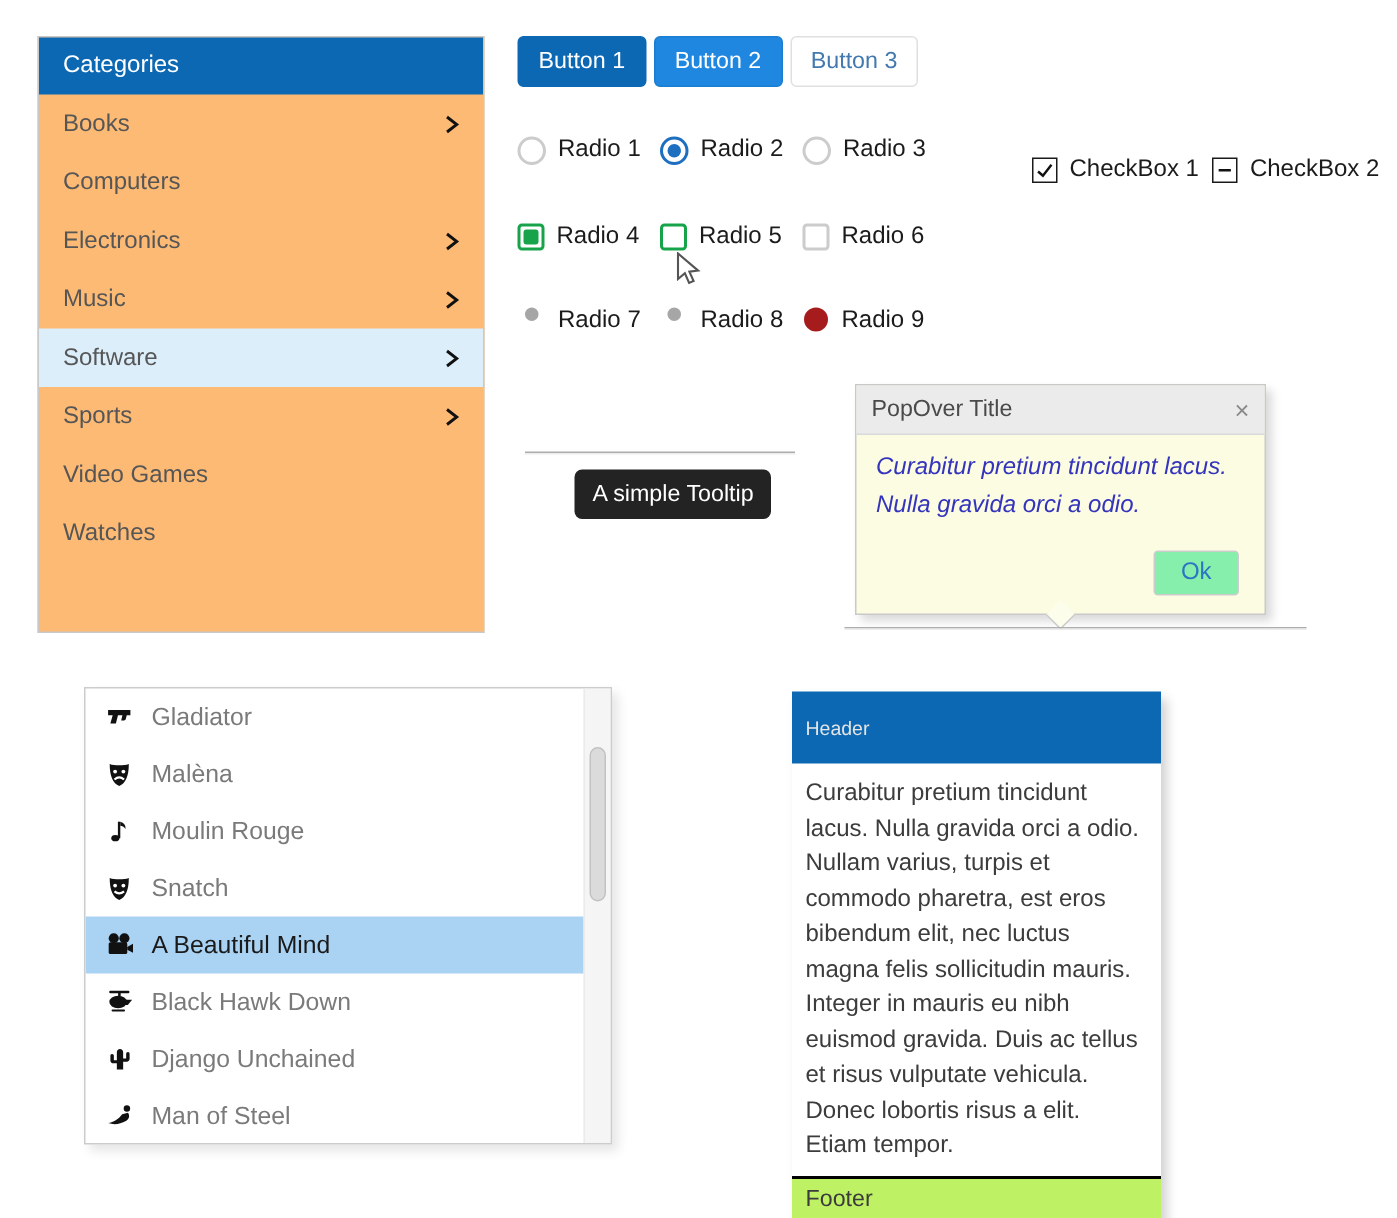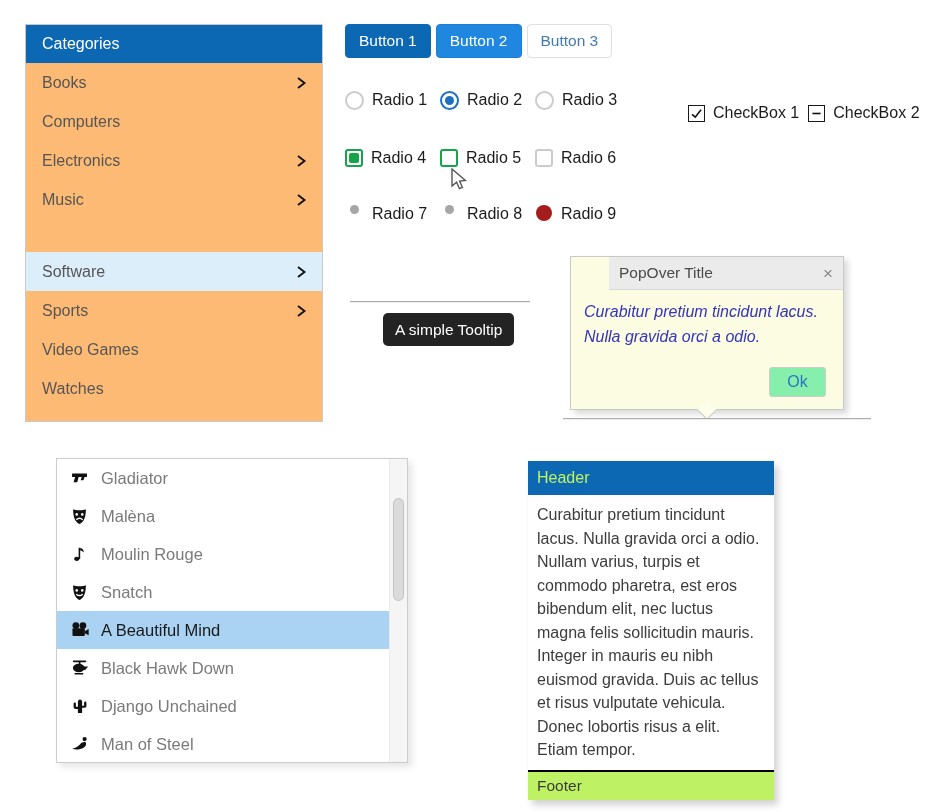--- a/index.html
+++ b/index.html
@@ -6,21 +6,21 @@
   .stage{position:relative;width:931px;height:812px;background:#fff;overflow:hidden;
          font-family:"Liberation Sans",sans-serif;color:#1b1b1b;}
 
   
   .cat-panel{position:absolute;left:25px;top:24px;width:298px;height:398px;
              border:1px solid #c9c9c9;background:#fdba74;box-sizing:border-box;}
   .cat-header{height:38px;background:#0d68b3;color:#fff;font-size:16px;
               display:flex;align-items:center;padding-left:16px;}
   .cat-item{height:39px;display:flex;align-items:center;justify-content:space-between;
             padding:0 14px 0 16px;font-size:16px;color:#565656;cursor:pointer;}
-  .cat-item.selected{background:#ddeefb;margin-top:33px;}
+  .cat-item.selected{background:#ddeefb;}
   .chev svg{display:block;}
 
   
   .btn-row{position:absolute;left:345px;top:24px;display:flex;gap:5px;}
   .btn{height:33px;padding:16px 13px;font-size:15.5px;border-radius:4px;cursor:pointer;
        font-family:"Liberation Sans",sans-serif;display:flex;align-items:center;}
   .btn.b1{background:#0d68b3;border:1px solid #0d68b3;color:#fff;}
   .btn.b2{background:#1f87e0;border:1px solid #1a7ed2;color:#fff;}
   .btn.b3{background:#fff;border:1px solid #e0e0e0;color:#4379ae;}
 
@@ -49,21 +49,21 @@
   .sep{position:absolute;height:0;border-top:1px solid #adadad;border-bottom:1px solid #ececec;}
   .sep1{left:350px;top:301px;width:180px;}
   .sep2{left:563px;top:418px;width:308px;}
   .tooltip{position:absolute;left:383px;top:313px;height:33px;background:#232323;color:#fff;
            border-radius:5px;display:flex;align-items:center;padding:0 12px;font-size:15.5px;}
 
   
   .popover{position:absolute;left:570px;top:256px;width:274px;height:154px;box-sizing:border-box;
            border:1px solid #c9c9c9;background:#fcfce2;box-shadow:4px 4px 6px rgba(0,0,0,.15);}
   .pop-head{height:32px;background:#ebebeb;border-bottom:1px solid #d9d9d9;display:flex;
-            align-items:center;justify-content:space-between;padding:0 10px;margin-left:38px;}
+            align-items:center;justify-content:space-between;padding:0 10px;}
   .pop-title{font-size:15.5px;color:#4a4a4a;}
   .pop-close{color:#8a8a8a;font-size:17px;cursor:pointer;line-height:1;}
   .pop-body{padding:9px 13px;font-size:16px;font-style:italic;color:#3434bd;line-height:25px;}
   .pop-ok{position:absolute;right:17px;bottom:12px;width:57px;height:30px;background:#86efac;
           border:1px solid #ccc;border-radius:3px;color:#2d74c2;font-size:16px;cursor:pointer;
           font-family:"Liberation Sans",sans-serif;}
   .pop-caret{position:absolute;left:700px;top:403px;width:13px;height:13px;background:#fdfdec;
              border-right:1px solid #c9c9c9;border-bottom:1px solid #c9c9c9;transform:rotate(45deg);}
 
   
@@ -76,21 +76,21 @@
   .mv-icon{width:21px;display:flex;justify-content:center;flex:none;}
   .mv-icon svg{display:block;fill:#111;}
   .mv-scroll{position:absolute;right:0;top:0;bottom:0;width:17px;background:#f5f5f5;
              border-left:1px solid #ebebeb;}
   .mv-thumb{position:absolute;left:3px;top:39px;width:11px;height:103px;background:#dbdbdb;
             border:1px solid #c2c2c2;border-radius:6px;box-sizing:border-box;cursor:grab;}
 
   
   .card{position:absolute;left:528px;top:461px;width:246px;background:#fff;
         box-shadow:4px 5px 7px rgba(0,0,0,.18);}
-  .card-head{height:34px;background:#0d68b3;color:#bef264;font-size:16px;display:flex;
+  .card-head{height:48px;background:#0d68b3;color:#e5e5e5;font-size:13px;display:flex;
              align-items:center;padding-left:9px;}
   .card-body{padding:8px 9px;font-size:16px;line-height:23.5px;color:#3c3c3c;}
   .card-foot{height:30px;background:#bef264;border-top:2px solid #000000;color:#3c3c3c;
              font-size:15.5px;display:flex;align-items:center;padding-left:9px;box-sizing:border-box;}
 
   .cursor{position:absolute;left:449px;top:168px;}
 </style>
 </head>
 <body>
 

